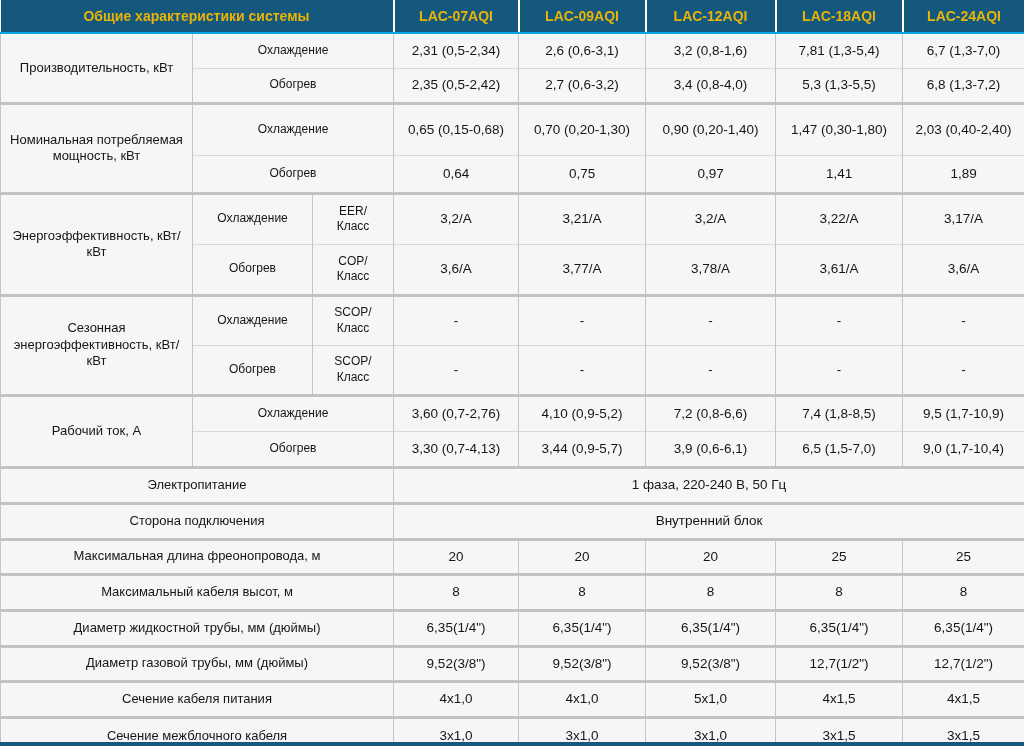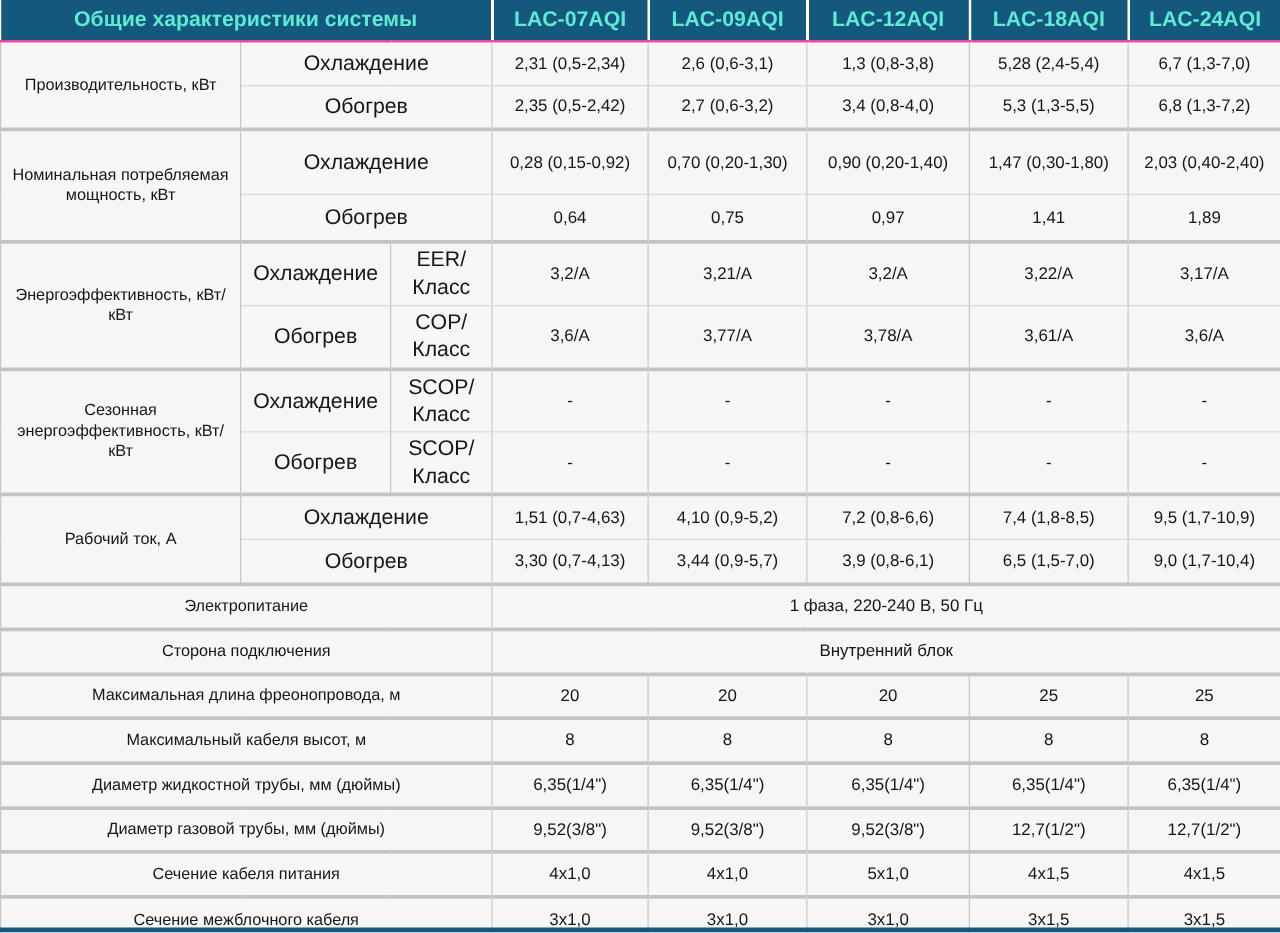--- a/index.html
+++ b/index.html
@@ -13,27 +13,27 @@
   td, th { padding:2px 7px; text-align:center; vertical-align:middle; overflow:hidden; }
   td {
     background:var(--cell-bg,#f6f6f7);
     border-left:1px solid #c6c6c6; border-right:1px solid #c6c6c6;
     border-top:1px solid #d8d8d8;
     font-size:13.5px; color:#161616; line-height:1.27;
   }
   tr.sec > td { border-top:3px solid #c3c3c3; }
   tr.first > td { border-top:none; }
   th.thdr {
-    background:var(--header-bg,#14597d); color:#5eead4;
-    font-weight:bold; font-size:17px;
-    border-left:2px solid #ffffff; border-bottom:2px solid #ec4899;
+    background:var(--header-bg,#14597d); color:#eab308;
+    font-weight:bold; font-size:14px;
+    border-left:2px solid #ffffff; border-bottom:2px solid #0ea5e9;
   }
   th.thdr:first-child { border-left:none; }
   td.lbl { font-size:13px; }
-  td.sub { font-size:17px; }
+  td.sub { font-size:12px; }
   td.metric span { display:block;text-align:center; }
   .bottom-strip {
     position:absolute; left:0; right:0; bottom:0; height:4px;
     background:var(--header-bg,#14597d);
   }
 </style>
 </head>
 <body>
 
 <table>
@@ -56,37 +56,37 @@
     <th class="thdr">LAC-12AQI</th>
     <th class="thdr">LAC-18AQI</th>
     <th class="thdr">LAC-24AQI</th>
   </tr>
 
   <tr class="first" style="height:35px">
     <td class="lbl" rowspan="2">Производительность, кВт</td>
     <td class="sub" colspan="2">Охлаждение</td>
     <td class="val">2,31 (0,5-2,34)</td>
     <td class="val">2,6 (0,6-3,1)</td>
-    <td class="val">1,3 (0,8-3,8)</td>
-    <td class="val">5,28 (2,4-5,4)</td>
+    <td class="val">3,2 (0,8-1,6)</td>
+    <td class="val">7,81 (1,3-5,4)</td>
     <td class="val">6,7 (1,3-7,0)</td>
   </tr>
   <tr style="height:35px">
     <td class="sub" colspan="2">Обогрев</td>
     <td class="val">2,35 (0,5-2,42)</td>
     <td class="val">2,7 (0,6-3,2)</td>
     <td class="val">3,4 (0,8-4,0)</td>
     <td class="val">5,3 (1,3-5,5)</td>
     <td class="val">6,8 (1,3-7,2)</td>
   </tr>
 
   <tr class="sec" style="height:52px">
     <td class="lbl" rowspan="2">Номинальная потребляемая мощность, кВт</td>
     <td class="sub" colspan="2">Охлаждение</td>
-    <td class="val">0,28 (0,15-0,92)</td>
+    <td class="val">0,65 (0,15-0,68)</td>
     <td class="val">0,70 (0,20-1,30)</td>
     <td class="val">0,90 (0,20-1,40)</td>
     <td class="val">1,47 (0,30-1,80)</td>
     <td class="val">2,03 (0,40-2,40)</td>
   </tr>
   <tr style="height:38px">
     <td class="sub" colspan="2">Обогрев</td>
     <td class="val">0,64</td>
     <td class="val">0,75</td>
     <td class="val">0,97</td>
@@ -142,31 +142,31 @@
     <td class="val">-</td>
     <td class="val">-</td>
     <td class="val">-</td>
     <td class="val">-</td>
     <td class="val">-</td>
   </tr>
 
   <tr class="sec" style="height:36px">
     <td class="lbl" rowspan="2">Рабочий ток, А</td>
     <td class="sub" colspan="2">Охлаждение</td>
-    <td class="val">1,51 (0,7-4,63)</td>
+    <td class="val">3,60 (0,7-2,76)</td>
     <td class="val">4,10 (0,9-5,2)</td>
     <td class="val">7,2 (0,8-6,6)</td>
     <td class="val">7,4 (1,8-8,5)</td>
     <td class="val">9,5 (1,7-10,9)</td>
   </tr>
   <tr style="height:36px">
     <td class="sub" colspan="2">Обогрев</td>
     <td class="val">3,30 (0,7-4,13)</td>
     <td class="val">3,44 (0,9-5,7)</td>
-    <td class="val">3,9 (0,8-6,1)</td>
+    <td class="val">3,9 (0,6-6,1)</td>
     <td class="val">6,5 (1,5-7,0)</td>
     <td class="val">9,0 (1,7-10,4)</td>
   </tr>
 
   <tr class="sec" style="height:36px">
     <td class="lbl" colspan="3">Электропитание</td>
     <td class="val" colspan="5">1 фаза, 220-240 В, 50 Гц</td>
   </tr>
   <tr class="sec" style="height:36px">
     <td class="lbl" colspan="3">Сторона подключения</td>

